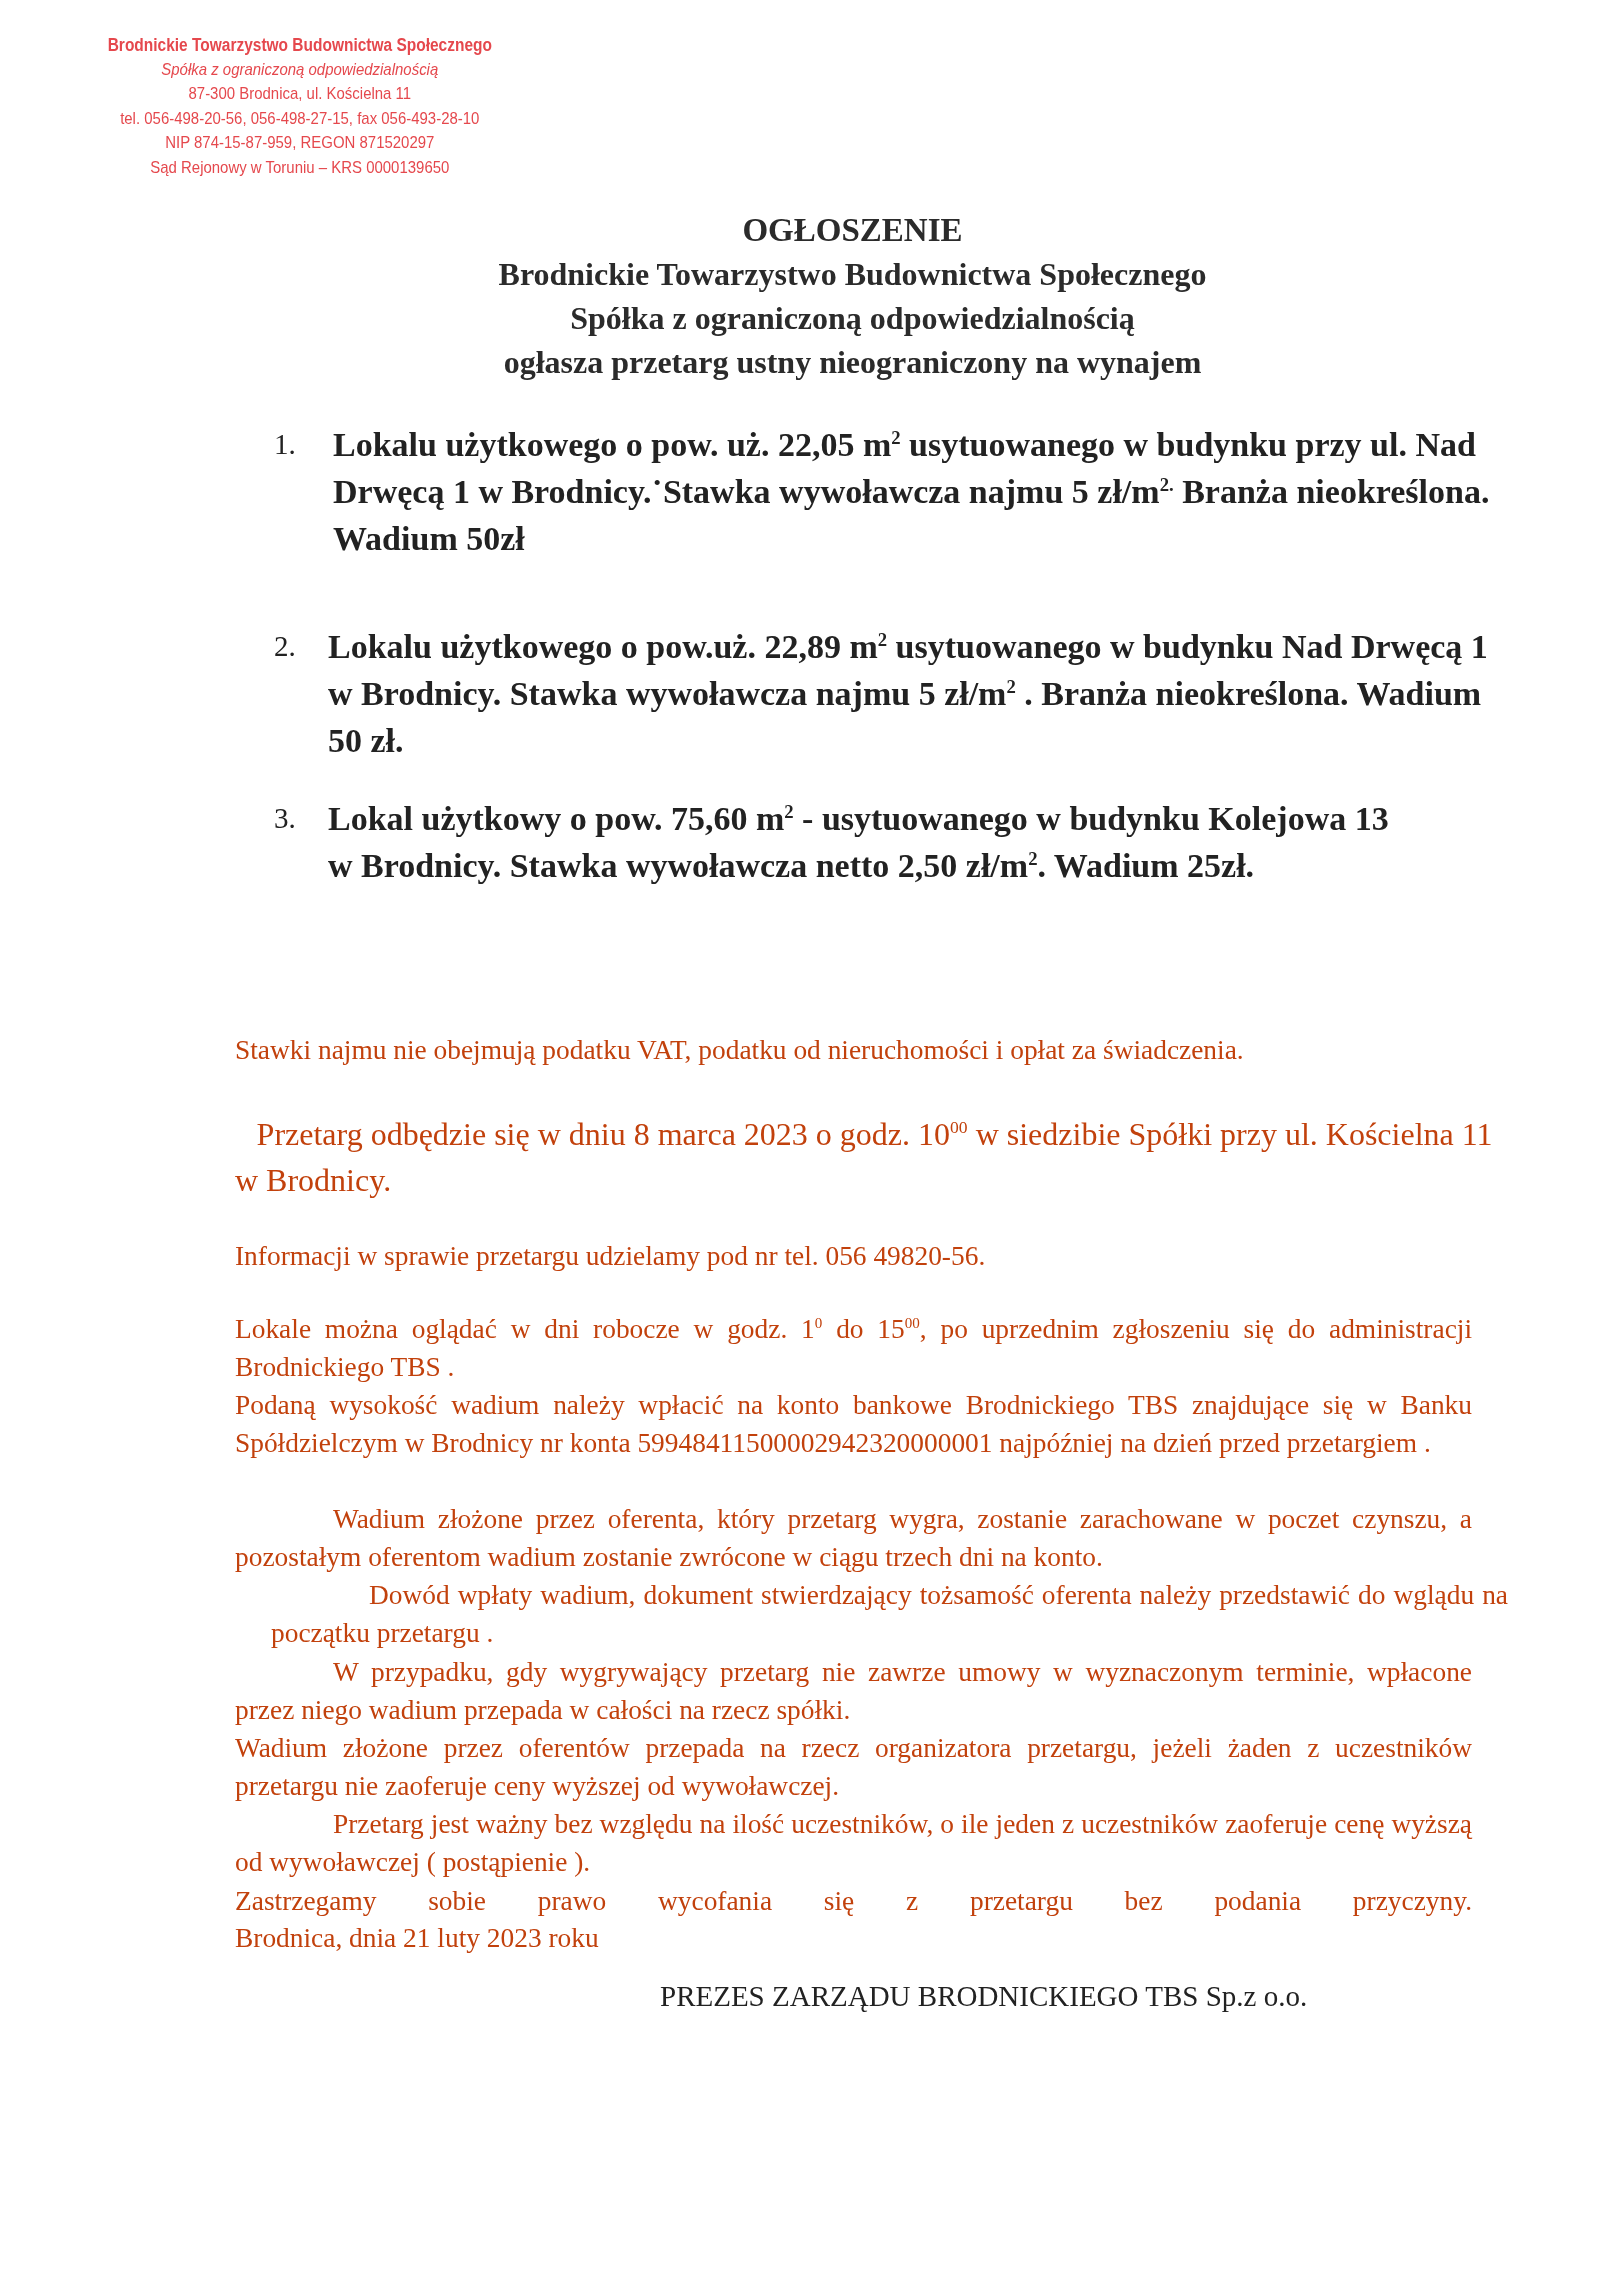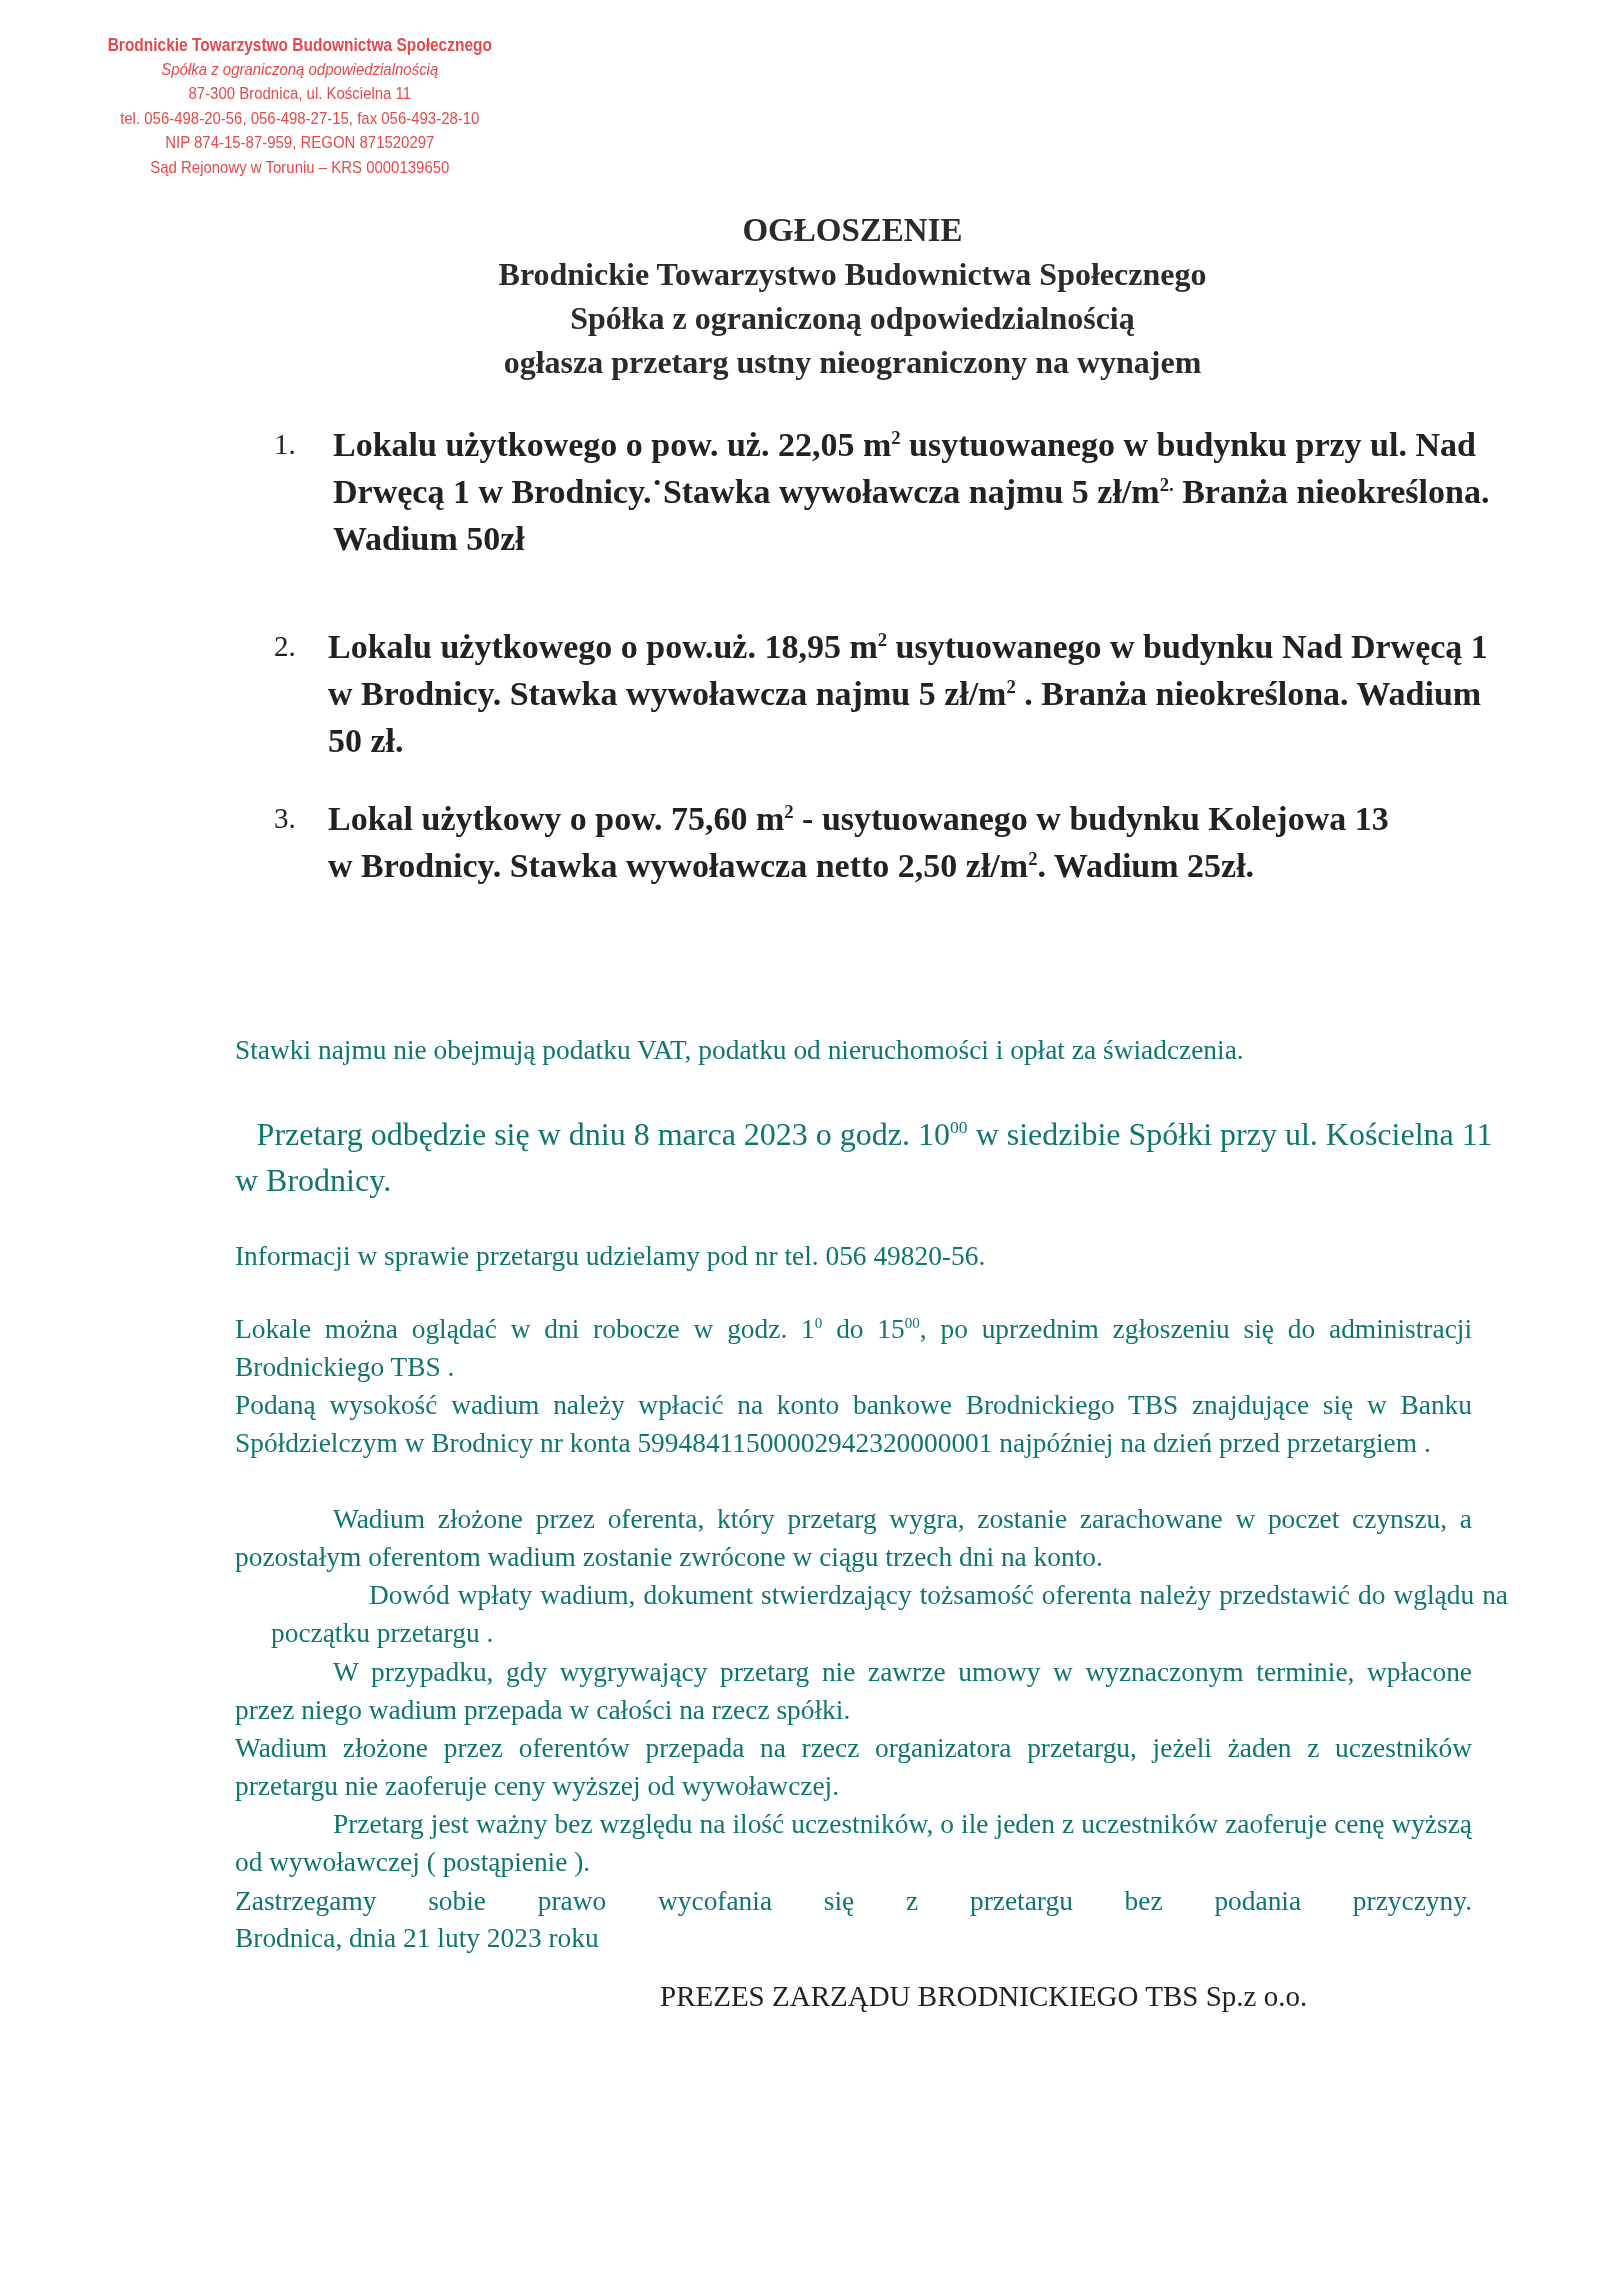--- a/index.html
+++ b/index.html
@@ -13,21 +13,21 @@
   .stamp .l2 { font-style:italic; }
   .heading { left:0; width:1705px; top:208px; text-align:center; font-weight:bold;
              color:#2b2b2b; font-size:32px; line-height:44px; }
   .heading .title { font-size:33px; }
   .items { left:274px; top:421px; width:1235px; font-weight:bold; color:#222;
            font-size:34px; line-height:47px; }
   .item { position:relative; padding-left:59px; }
   .item .num { position:absolute; left:0; top:0; font-weight:normal; font-size:29px; }
   .item + .item { margin-top:0; }
   sup { font-size:0.55em; line-height:0; vertical-align:super; }
-  .para { left:235px; width:1237px; font-size:27.4px; line-height:38px; color:#0f766e; }
+  .para { left:235px; width:1237px; font-size:27.4px; line-height:38px; color:#c2410c; }
   .justify { text-align:justify; }
   .indent { text-indent:98px; }
   .bold-big { font-weight:normal; font-size:32px; line-height:46px; }
   .signature { left:660px; top:1980px; font-size:29px; color:#222;font-family:Liberation Serif, serif; }
 </style>
 </head>
 <body>
 
 <div class="abs stamp">
   <div class="l1">Brodnickie Towarzystwo Budownictwa Społecznego</div>
@@ -45,21 +45,21 @@
   <div>ogłasza przetarg ustny nieograniczony na wynajem</div>
 </div>
 
 <div class="abs items">
   <div class="item" style="margin-top:0;">
     <span class="num">1.</span>
     <span>Lokalu użytkowego o pow. uż. 22,05 m</span><sup>2</sup><span> usytuowanego w budynku przy ul. Nad Drwęcą 1 w Brodnicy.˙Stawka wywoławcza najmu 5 zł/m</span><sup>2.</sup><span> Branża nieokreślona. Wadium 50zł</span>
   </div>
   <div class="item" style="margin-top:61px; padding-left:54px;">
     <span class="num">2.</span>
-    <span>Lokalu użytkowego o pow.uż.  18,95 m</span><sup>2</sup><span> usytuowanego w budynku Nad Drwęcą 1 w Brodnicy. Stawka wywoławcza najmu 5 zł/m</span><sup>2</sup><span> . Branża nieokreślona.  Wadium 50 zł.</span>
+    <span>Lokalu użytkowego o pow.uż.  22,89 m</span><sup>2</sup><span> usytuowanego w budynku Nad Drwęcą 1 w Brodnicy. Stawka wywoławcza najmu 5 zł/m</span><sup>2</sup><span> . Branża nieokreślona.  Wadium 50 zł.</span>
   </div>
   <div class="item" style="margin-top:31px; padding-left:54px; width:1078px;">
     <span class="num">3.</span>
     <span>Lokal użytkowy o pow. 75,60 m</span><sup>2</sup><span>  - usytuowanego w budynku Kolejowa 13 w Brodnicy. Stawka wywoławcza netto  2,50 zł/m</span><sup>2</sup><span>. Wadium 25zł.</span>
   </div>
 </div>
 
 <div class="abs para" style="top:1031px;">Stawki najmu nie obejmują podatku VAT, podatku od nieruchomości i opłat za świadczenia.</div>
 
 <div class="abs para bold-big" style="top:1111px; left:235px; width:1274px; text-indent:21.6px;">

